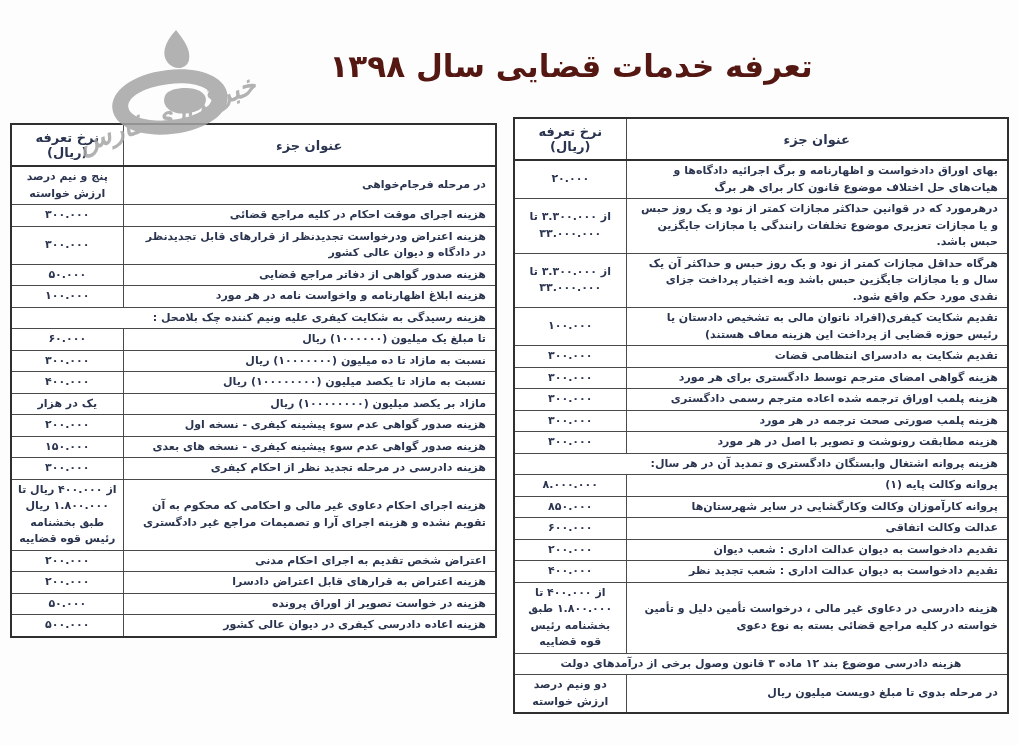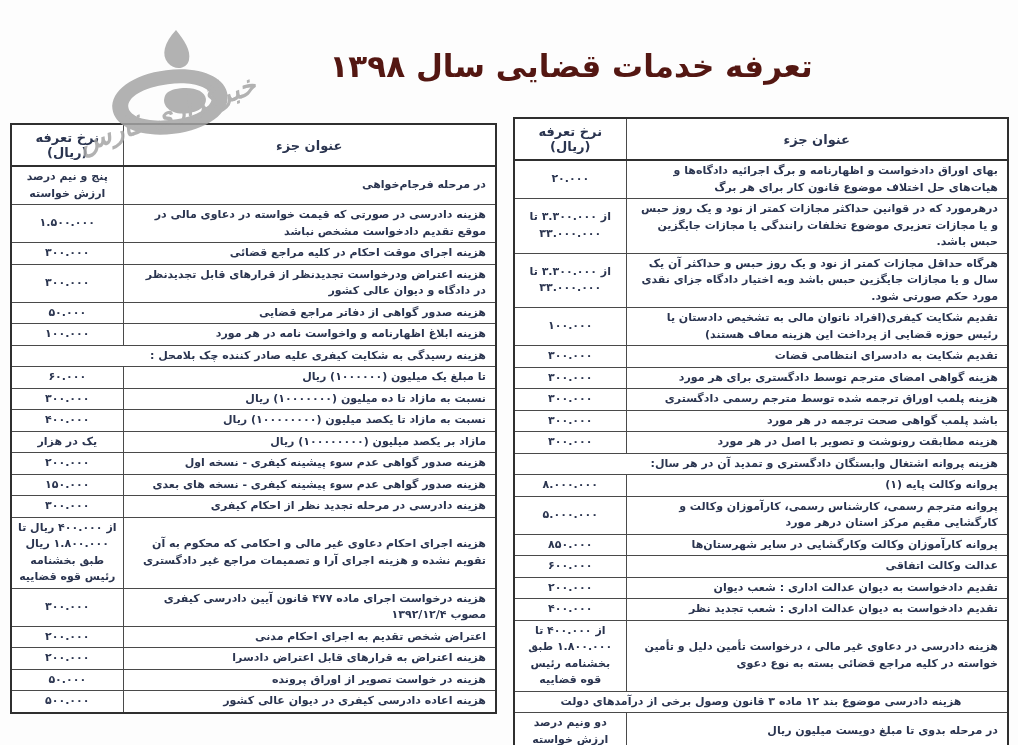--- a/index.html
+++ b/index.html
@@ -103,41 +103,37 @@
         <th class="item-h">عنوان جزء</th>
         <th class="rate-h">نرخ تعرفه (ریال)</th>
       </tr>
     </thead>
     <tbody>
         <tr>
           <td class="item">در مرحله فرجام‌خواهی</td>
           <td class="rate">پنج و نیم درصد ارزش خواسته</td>
         </tr>
         <tr>
-          <td class="item">هزینه دادرسی در صورتی که قیمت خواسته در دعاوی مالی در موقع تقدیم دادخواست مشخص نباشد</td>
-          <td class="rate">۱.۵۰۰.۰۰۰</td>
-        </tr>
-        <tr>
           <td class="item">هزینه اجرای موقت احکام در کلیه مراجع قضائی</td>
           <td class="rate">۳۰۰.۰۰۰</td>
         </tr>
         <tr>
           <td class="item">هزینه اعتراض ودرخواست تجدیدنظر از قرارهای قابل تجدیدنظر در دادگاه و دیوان عالی کشور</td>
           <td class="rate">۳۰۰.۰۰۰</td>
         </tr>
         <tr>
           <td class="item">هزینه صدور گواهی از دفاتر مراجع قضایی</td>
           <td class="rate">۵۰.۰۰۰</td>
         </tr>
         <tr>
           <td class="item">هزینه ابلاغ اظهارنامه و واخواست نامه در هر مورد</td>
           <td class="rate">۱۰۰.۰۰۰</td>
         </tr>
         <tr>
-          <td colspan="2" class="item section">هزینه رسیدگی به شکایت کیفری علیه صادر کننده چک بلامحل :</td>
+          <td colspan="2" class="item section">هزینه رسیدگی به شکایت کیفری علیه ونیم کننده چک بلامحل :</td>
         </tr>
         <tr>
           <td class="item">تا مبلغ یک میلیون (۱۰۰۰۰۰۰) ریال</td>
           <td class="rate">۶۰.۰۰۰</td>
         </tr>
         <tr>
           <td class="item">نسبت به مازاد تا ده میلیون (۱۰۰۰۰۰۰۰) ریال</td>
           <td class="rate">۳۰۰.۰۰۰</td>
         </tr>
         <tr>
@@ -156,24 +152,20 @@
           <td class="item">هزینه صدور گواهی عدم سوء پیشینه کیفری - نسخه های بعدی</td>
           <td class="rate">۱۵۰.۰۰۰</td>
         </tr>
         <tr>
           <td class="item">هزینه دادرسی در مرحله تجدید نظر از احکام کیفری</td>
           <td class="rate">۳۰۰.۰۰۰</td>
         </tr>
         <tr>
           <td class="item">هزینه اجرای احکام دعاوی غیر مالی و احکامی که محکوم به آن تقویم نشده و هزینه اجرای آرا و تصمیمات مراجع غیر دادگستری</td>
           <td class="rate">از ۴۰۰.۰۰۰ ریال تا ۱.۸۰۰.۰۰۰ ریال طبق بخشنامه رئیس قوه قضاییه</td>
-        </tr>
-        <tr>
-          <td class="item">هزینه درخواست اجرای ماده ۴۷۷ قانون آیین دادرسی کیفری مصوب ۱۳۹۲/۱۲/۴</td>
-          <td class="rate">۳۰۰.۰۰۰</td>
         </tr>
         <tr>
           <td class="item">اعتراض شخص تقدیم به اجرای احکام مدنی</td>
           <td class="rate">۲۰۰.۰۰۰</td>
         </tr>
         <tr>
           <td class="item">هزینه اعتراض به قرارهای قابل اعتراض دادسرا</td>
           <td class="rate">۲۰۰.۰۰۰</td>
         </tr>
         <tr>
@@ -201,57 +193,53 @@
     <tbody>
         <tr>
           <td class="item">بهای اوراق دادخواست و اظهارنامه و برگ اجرائیه دادگاه‌ها و هیات‌های حل اختلاف موضوع قانون کار برای هر برگ</td>
           <td class="rate">۲۰.۰۰۰</td>
         </tr>
         <tr>
           <td class="item">درهرمورد که در قوانین حداکثر مجازات کمتر از نود و یک روز حبس و یا مجازات تعزیری موضوع تخلفات رانندگی یا مجازات جایگزین حبس باشد.</td>
           <td class="rate">از ۳.۳۰۰.۰۰۰ تا ۳۳.۰۰۰.۰۰۰</td>
         </tr>
         <tr>
-          <td class="item">هرگاه حداقل مجازات کمتر از نود و یک روز حبس و حداکثر آن یک سال و یا مجازات جایگزین حبس باشد وبه اختیار دادگاه جزای نقدی مورد حکم صورتی شود.</td>
+          <td class="item">هرگاه حداقل مجازات کمتر از نود و یک روز حبس و حداکثر آن یک سال و یا مجازات جایگزین حبس باشد وبه اختیار پرداخت جزای نقدی مورد حکم واقع شود.</td>
           <td class="rate">از ۳.۳۰۰.۰۰۰ تا ۳۳.۰۰۰.۰۰۰</td>
         </tr>
         <tr>
           <td class="item">تقدیم شکایت کیفری(افراد ناتوان مالی به تشخیص دادستان یا رئیس حوزه قضایی از پرداخت این هزینه معاف هستند)</td>
           <td class="rate">۱۰۰.۰۰۰</td>
         </tr>
         <tr>
           <td class="item">تقدیم شکایت به دادسرای انتظامی قضات</td>
           <td class="rate">۳۰۰.۰۰۰</td>
         </tr>
         <tr>
           <td class="item">هزینه گواهی امضای مترجم توسط دادگستری برای هر مورد</td>
           <td class="rate">۳۰۰.۰۰۰</td>
         </tr>
         <tr>
-          <td class="item">هزینه پلمب اوراق ترجمه شده توسط مترجم رسمی دادگستری</td>
-          <td class="rate">۳۰۰.۰۰۰</td>
-        </tr>
-        <tr>
-          <td class="item">باشد پلمب گواهی صحت ترجمه در هر مورد</td>
+          <td class="item">هزینه پلمب اوراق ترجمه شده اعاده مترجم رسمی دادگستری</td>
+          <td class="rate">۳۰۰.۰۰۰</td>
+        </tr>
+        <tr>
+          <td class="item">هزینه پلمب صورتی صحت ترجمه در هر مورد</td>
           <td class="rate">۳۰۰.۰۰۰</td>
         </tr>
         <tr>
           <td class="item">هزینه مطابقت رونوشت و تصویر با اصل در هر مورد</td>
           <td class="rate">۳۰۰.۰۰۰</td>
         </tr>
         <tr>
           <td colspan="2" class="item section">هزینه پروانه اشتغال وابستگان دادگستری و تمدید آن در هر سال:</td>
         </tr>
         <tr>
           <td class="item">پروانه وکالت پایه (۱)</td>
           <td class="rate">۸.۰۰۰.۰۰۰</td>
-        </tr>
-        <tr>
-          <td class="item">پروانه مترجم رسمی، کارشناس رسمی، کارآموزان وکالت و کارگشایی مقیم مرکز استان درهر مورد</td>
-          <td class="rate">۵.۰۰۰.۰۰۰</td>
         </tr>
         <tr>
           <td class="item">پروانه کارآموزان وکالت وکارگشایی در سایر شهرستان‌ها</td>
           <td class="rate">۸۵۰.۰۰۰</td>
         </tr>
         <tr>
           <td class="item">عدالت وکالت اتفاقی</td>
           <td class="rate">۶۰۰.۰۰۰</td>
         </tr>
         <tr>

